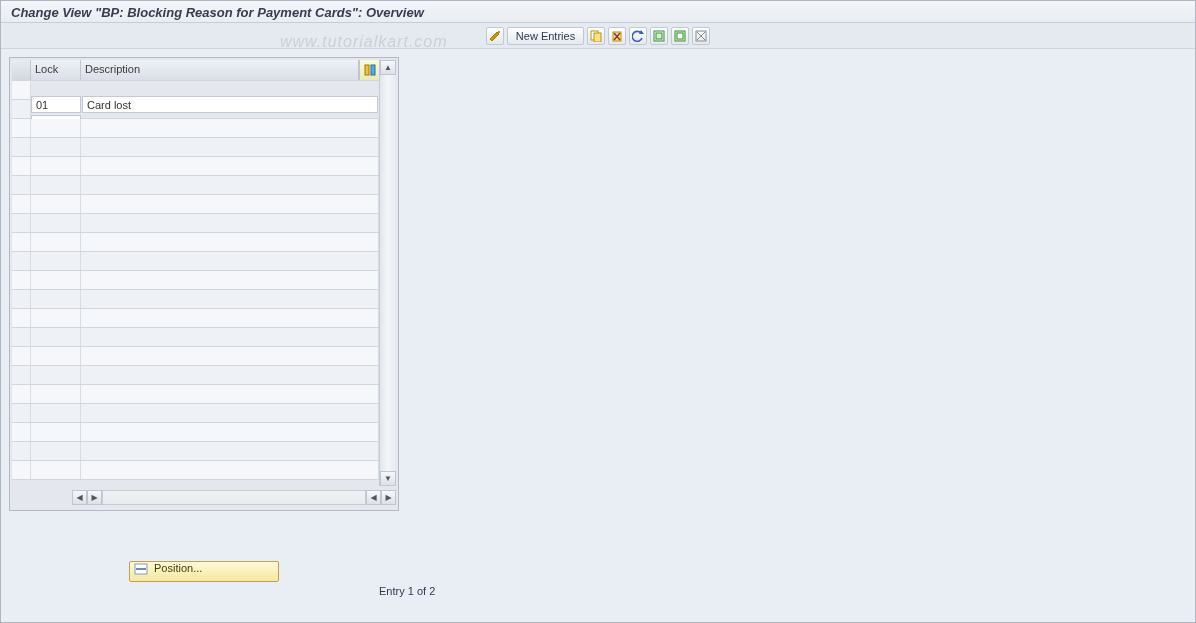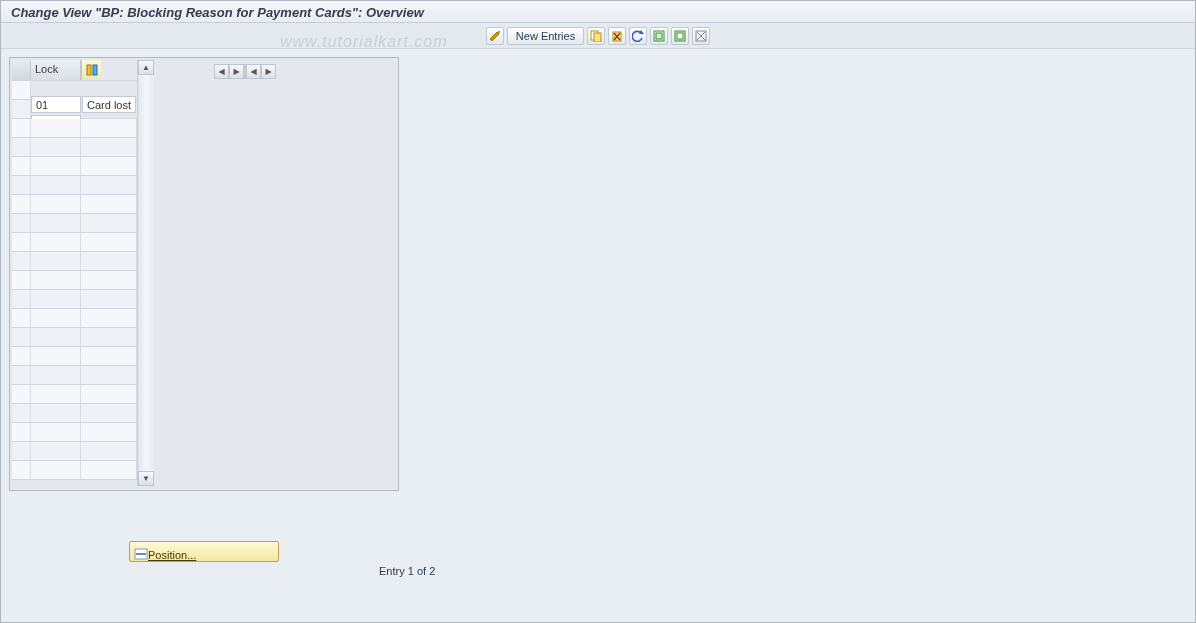--- a/index.html
+++ b/index.html
@@ -63,21 +63,21 @@
   }
   .content {
     padding: 8px;
   }
   .table-frame {
     width: 390px;
     border: 1px solid #b5b9c2;
     background: #e4e8ee;
     padding: 2px 2px 4px 2px;
     display: flex;
-    flex-direction: row;
+    flex-direction: column;
   }
   .table-scroll-wrap {
     display: flex;
     height: 426px;
   }
   .table-main {
     flex: 1;
     display: flex;
     flex-direction: column;
     overflow: hidden;
@@ -165,25 +165,25 @@
     padding-left: 120px;
     gap: 100px;
   }
   .pos-btn {
     width: 150px;
     height: 21px;
     border: 1px solid #bfa24a;
     background: linear-gradient(#fff9d8,#f4e8a0);
     border-radius: 2px;
     display:flex;
-    align-items:flex-end;
+    align-items:flex-start;
     cursor:pointer;
     color:#4a3b00;
     padding-left:4px;
-    text-decoration:underline;
+    gap:6px;
   }
   .pos-btn .icn {
     width:14px;height:14px;
     display:inline-flex;align-items:center;justify-content:center;
   }
   .entry-text { color:#2d3a52;margin-top:40px; }
   svg { display:block; }
 </style>
 </head>
 <body>
@@ -242,20 +242,21 @@
 
 <div class="watermark">www.tutorialkart.com</div>
 
 <div class="content">
   <div class="table-frame">
     <div class="table-scroll-wrap">
       <div class="table-main">
         <div class="thead-row">
           <div class="cell selhandle"></div>
           <div class="cell lock">Lock</div>
+          <div class="cell desc">Description</div>
           <div class="btn-icon-right">
             <svg width="12" height="12">
                 <rect x="1" y="1" width="4" height="10" fill="#f0c040" stroke="#a07800"></rect>
                 <rect x="7" y="1" width="4" height="10" fill="#5faadf" stroke="#2a6aa0"></rect>
               </svg>
           </div>
         </div>
         <div id="rows-container">
             <div class="trow has-data">
               <div class="cell selhandle"></div>

